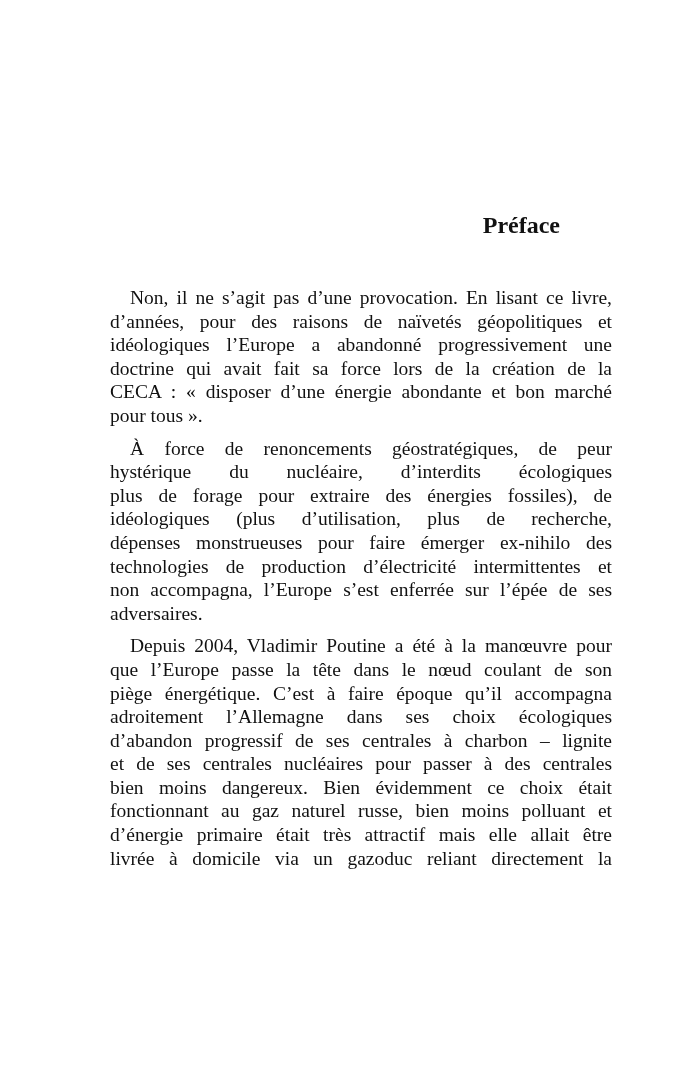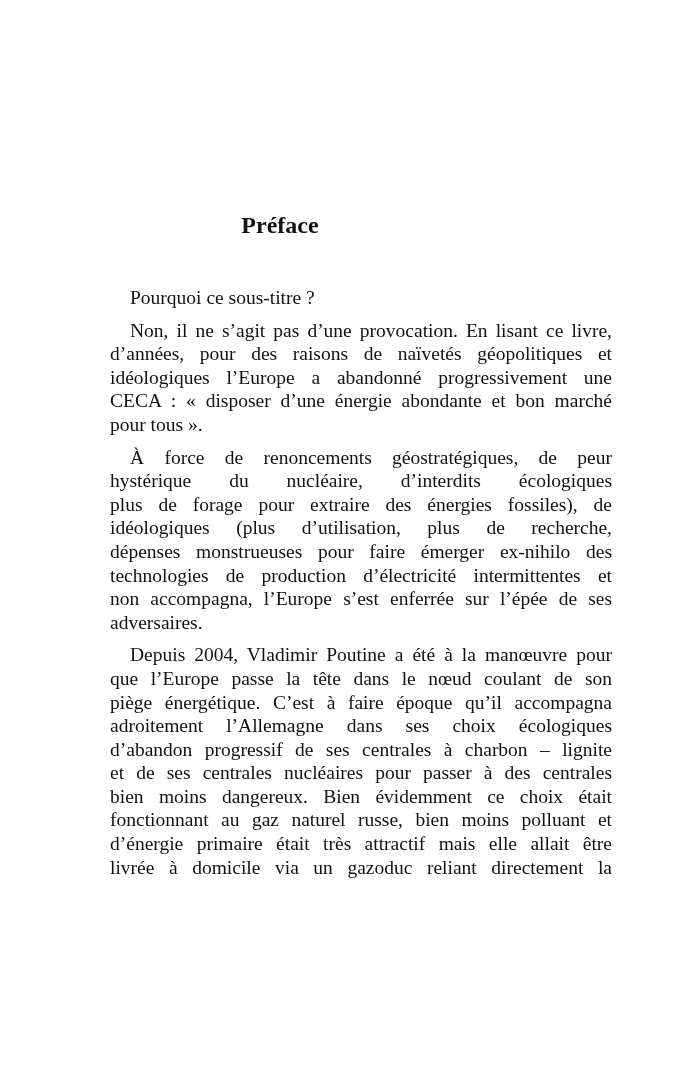--- a/index.html
+++ b/index.html
@@ -1,42 +1,40 @@
 <!DOCTYPE html>
 <html><head>
 <meta charset="utf-8">
 <style>
   html, body { margin: 0; padding: 0; background: #ffffff; }
   body { width: 700px; height: 1080px; position: relative; overflow: hidden;
          font-family: "Liberation Serif", "DejaVu Serif", serif; color: #111111; }
   .page { position: absolute; left: 0; top: 0; width: 700px; height: 1080px; }
-  .title { position: absolute; top: 210px; left: 0; width: 560px; text-align: center;
+  .title { position: absolute; top: 210px; left: 0; width: 560px; text-align: right;
            font-weight: bold; font-size: 24px; line-height: 30px; }
   .body { position: absolute; left: 110px; width: 502px; top: 286px; font-size: 19.5px; }
   .para { margin: 0 0 9px 0; }
   .line { display: block; height: 23.6px; line-height: 23.6px; white-space: nowrap;
           text-align: justify; text-align-last: justify; }
   .line.first { padding-left: 20px; }
   .line.last { text-align-last: left; }
 </style>
 </head>
 <body>
 
 <div class="page">
   <div class="title">Préface</div>
 
   <div class="body">
-    <p class="para">
-      <span class="line first last">Pourquoi ce sous-titre ?</span>
-    </p>
 
     <p class="para">
       <span class="line first">Non, il ne s’agit pas d’une provocation. En lisant ce livre,</span>
       <span class="line">d’années, pour des raisons de naïvetés géopolitiques et</span>
       <span class="line">idéologiques l’Europe a abandonné progressivement une</span>
+      <span class="line">doctrine qui avait fait sa force lors de la création de la</span>
       <span class="line">CECA : « disposer d’une énergie abondante et bon marché</span>
       <span class="line last">pour tous ».</span>
     </p>
 
     <p class="para">
       <span class="line first">À force de renoncements géostratégiques, de peur</span>
       <span class="line">hystérique du nucléaire, d’interdits écologiques</span>
       <span class="line">plus de forage pour extraire des énergies fossiles), de</span>
       <span class="line">idéologiques (plus d’utilisation, plus de recherche,</span>
       <span class="line">dépenses monstrueuses pour faire émerger ex-nihilo des</span>

